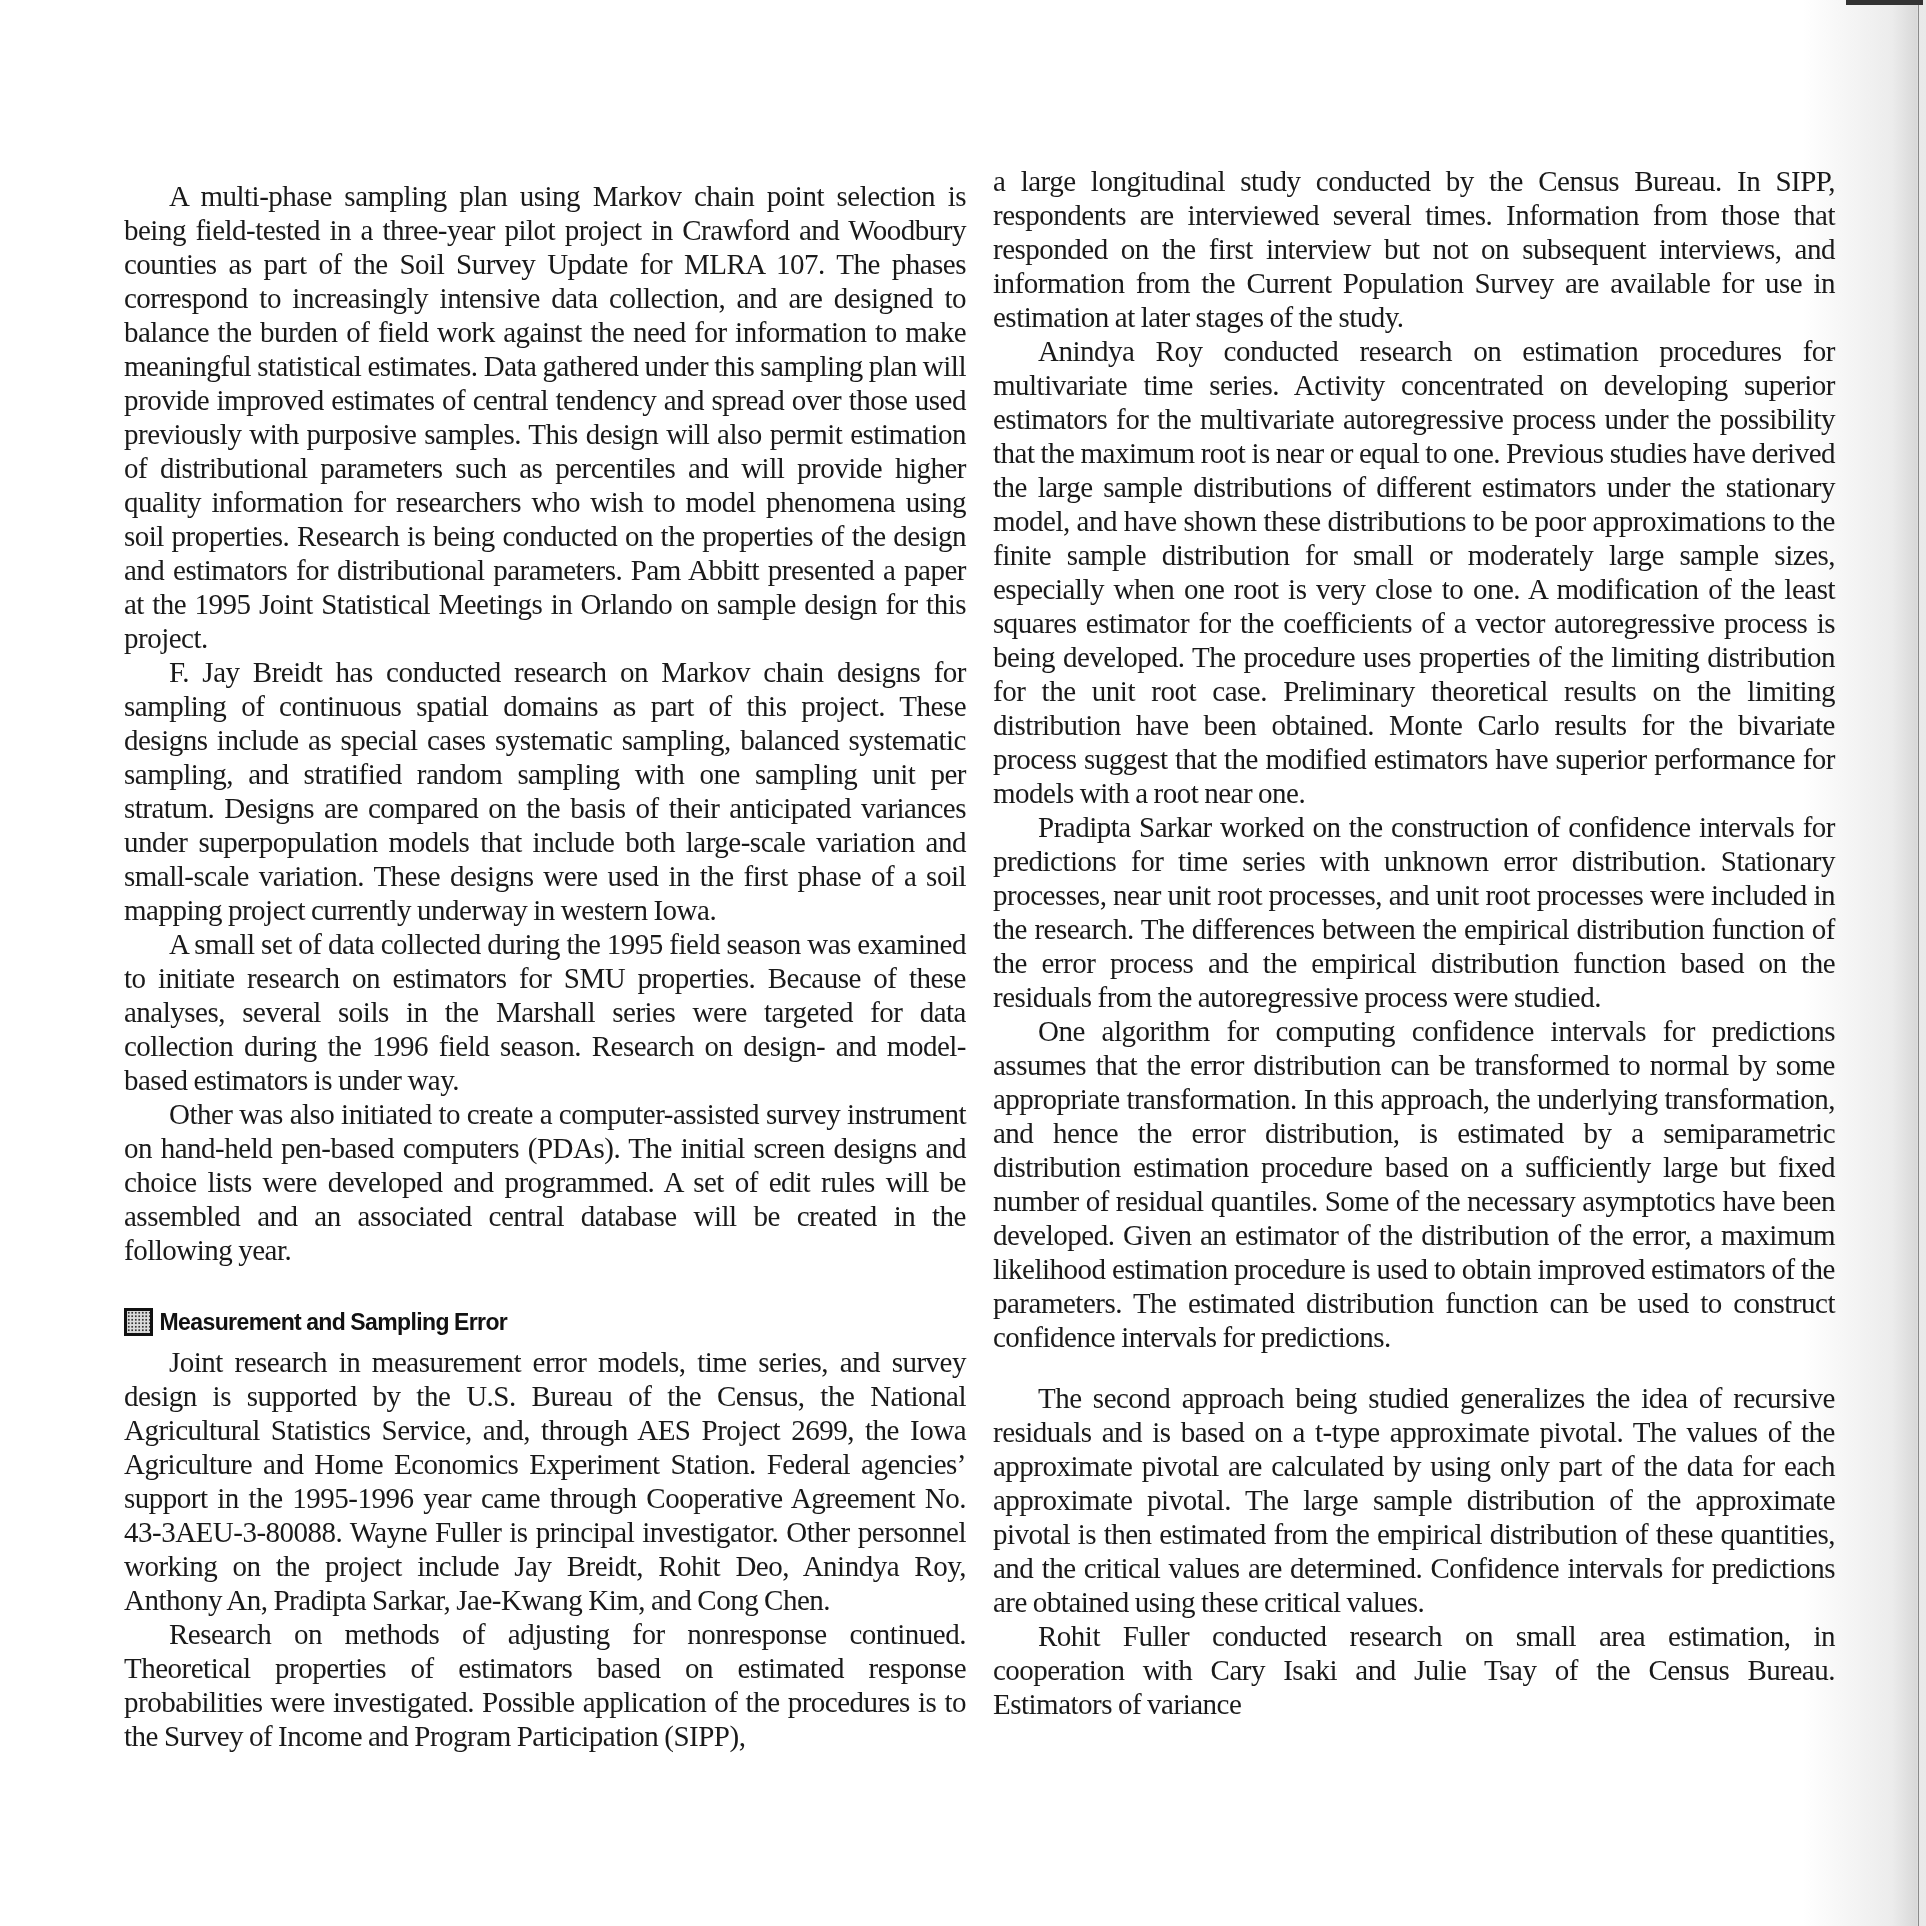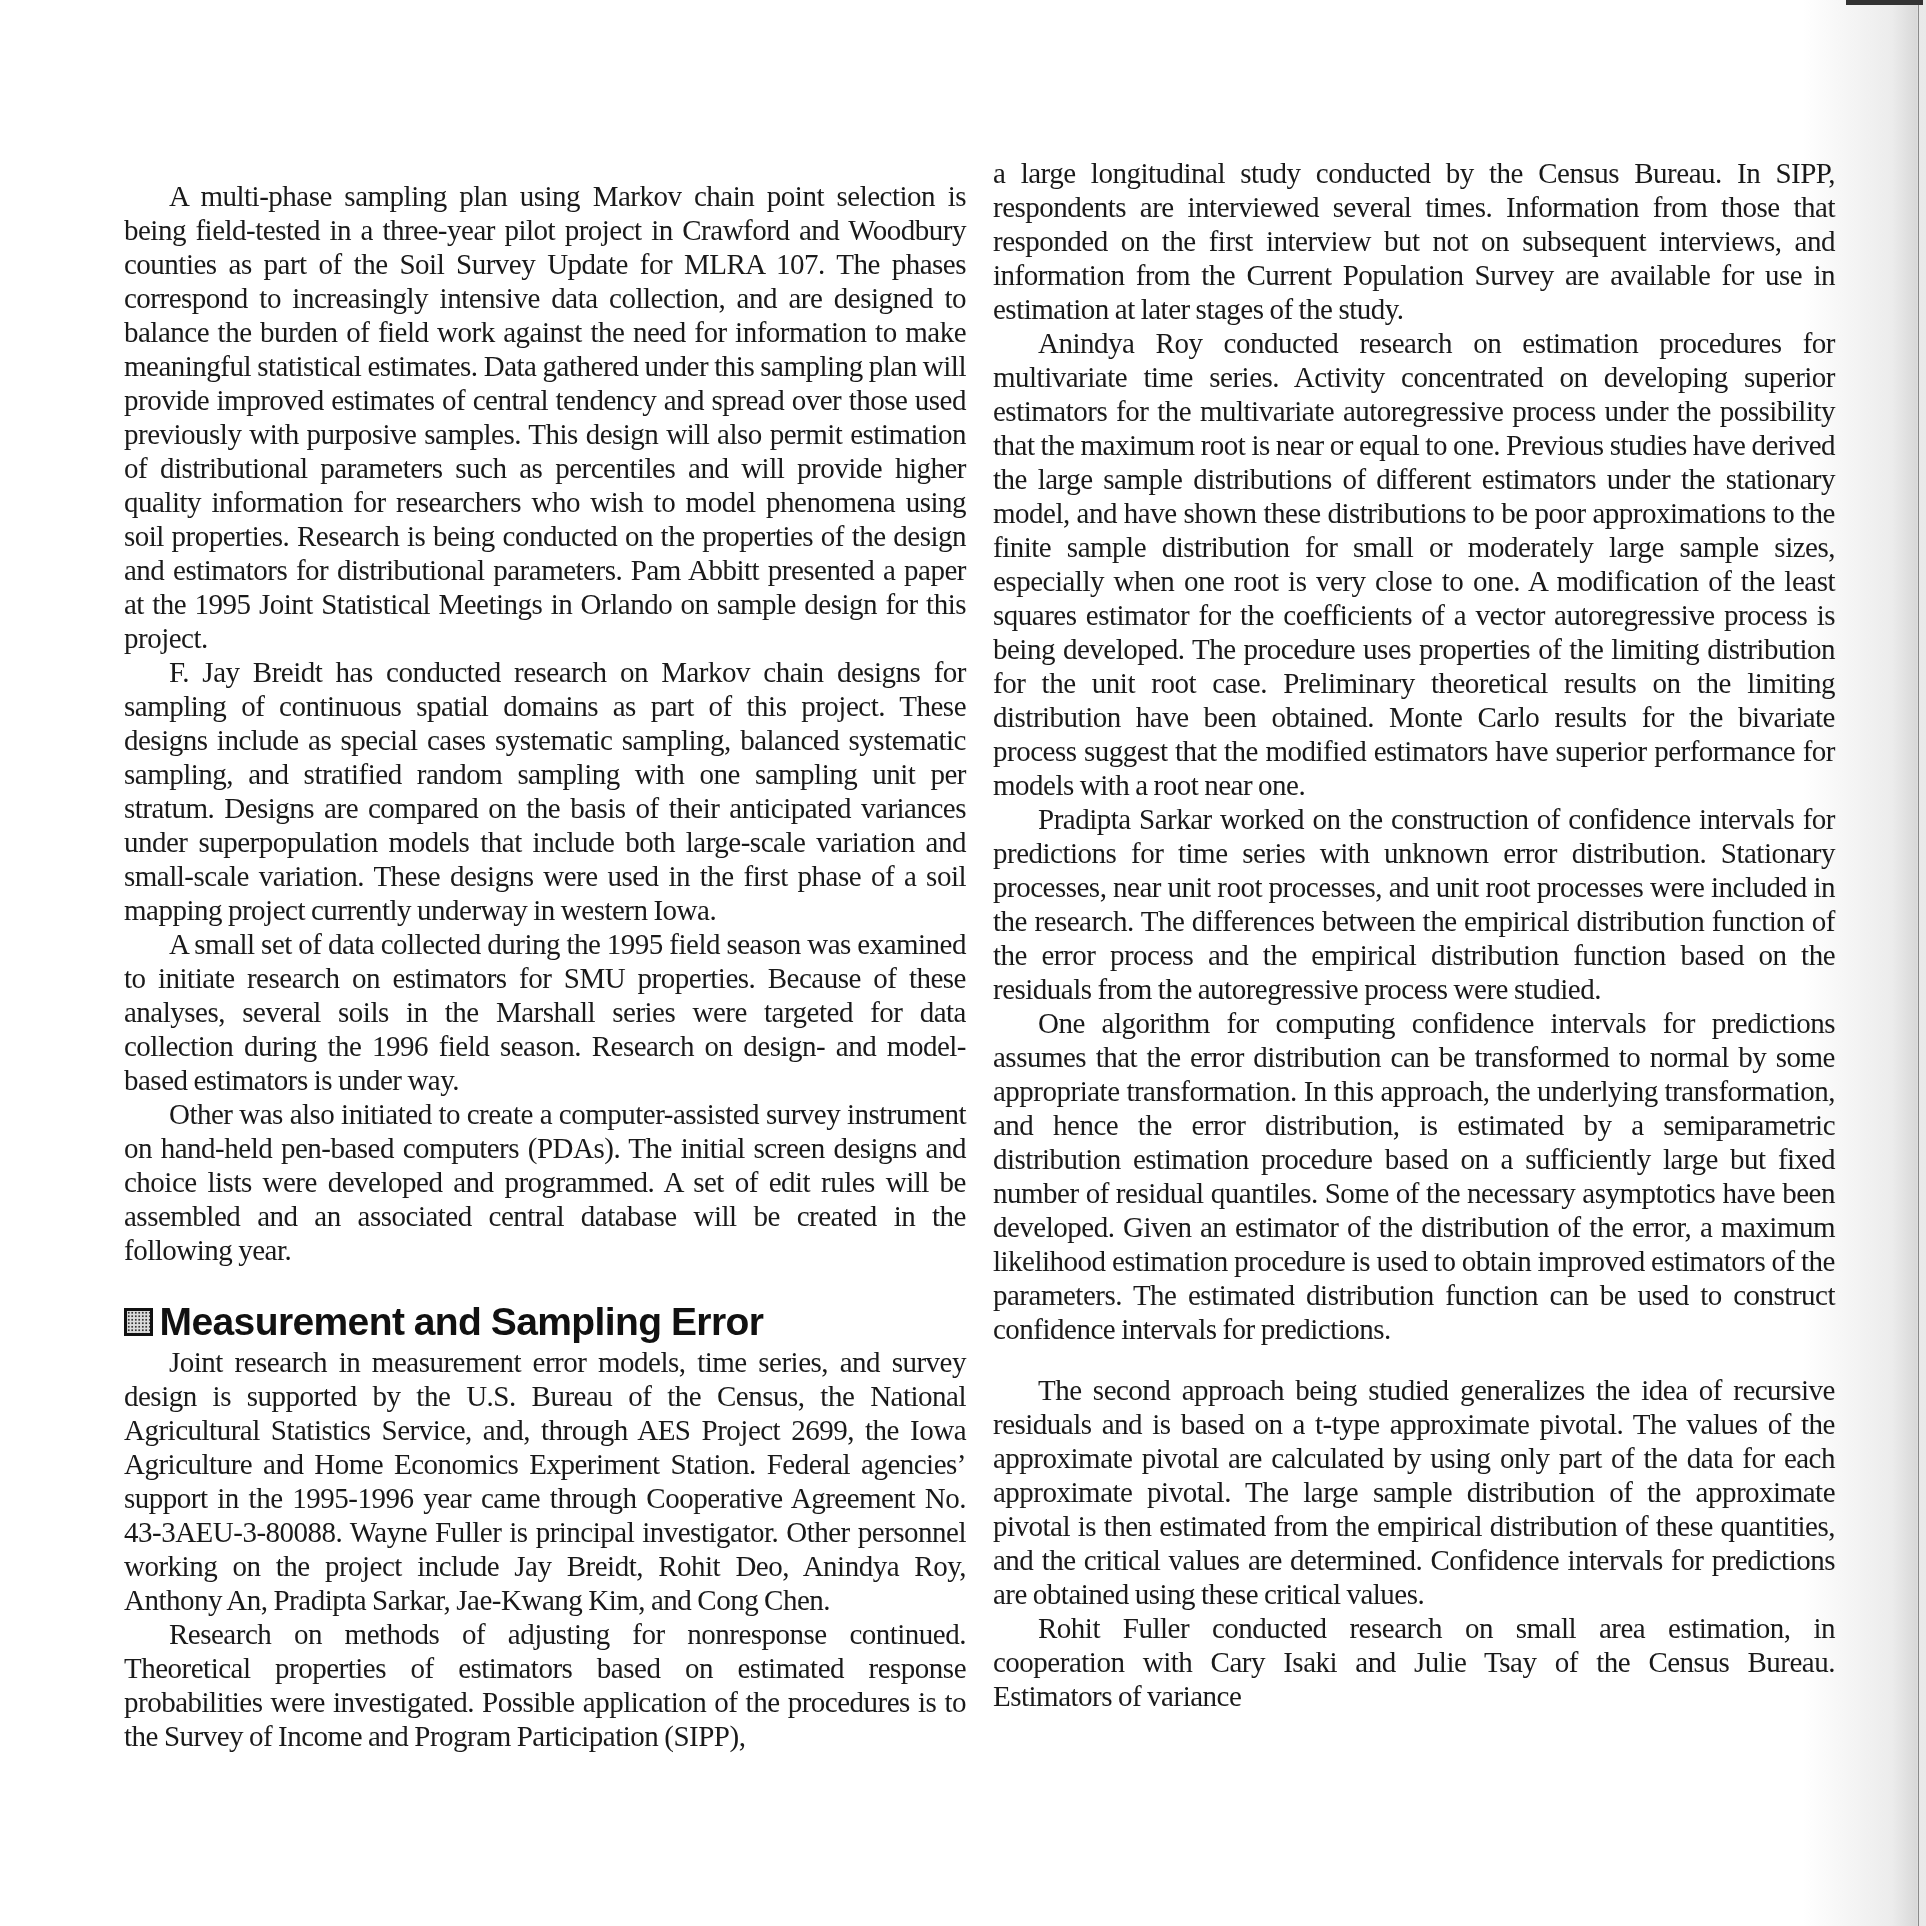--- a/index.html
+++ b/index.html
@@ -45,21 +45,21 @@
       top: 179px;
       width: 842px;
       font-size: 29px;
       line-height: 34px;
       text-align: justify;
       hyphens: manual;
       letter-spacing: -0.5px;
       word-spacing: -0.8px;
     }
     .col-left { left: 124px; }
-    .col-right { left: 993px; top: 156px; }
+    .col-right { left: 993px; top: 164px; }
     .para {
       margin: 0;
       text-indent: 45px;
     }
     .para.noindent { text-indent: 0; }
     .para.spaced { margin-top: 27px; }
     .heading {
       display: flex;
       align-items: center;
       margin-top: 34px;
@@ -74,21 +74,21 @@
       background-color: #ddd;
       background-image:
         radial-gradient(circle, #333 1px, transparent 1.2px);
       background-size: 3.5px 3.5px;
       margin-right: 7px;
       flex: 0 0 auto;
     }
     .heading-text {
       font-family: "Liberation Sans", "DejaVu Sans", sans-serif;
       font-weight: bold;
-      font-size: 39px;
+      font-size: 23px;
       letter-spacing: -0.6px;
       color: #111;
       white-space: nowrap;
     }
   </style>
 </head>
 <body>
 
 <div class="binding-shadow"></div>
 <div class="binding-line"></div>

